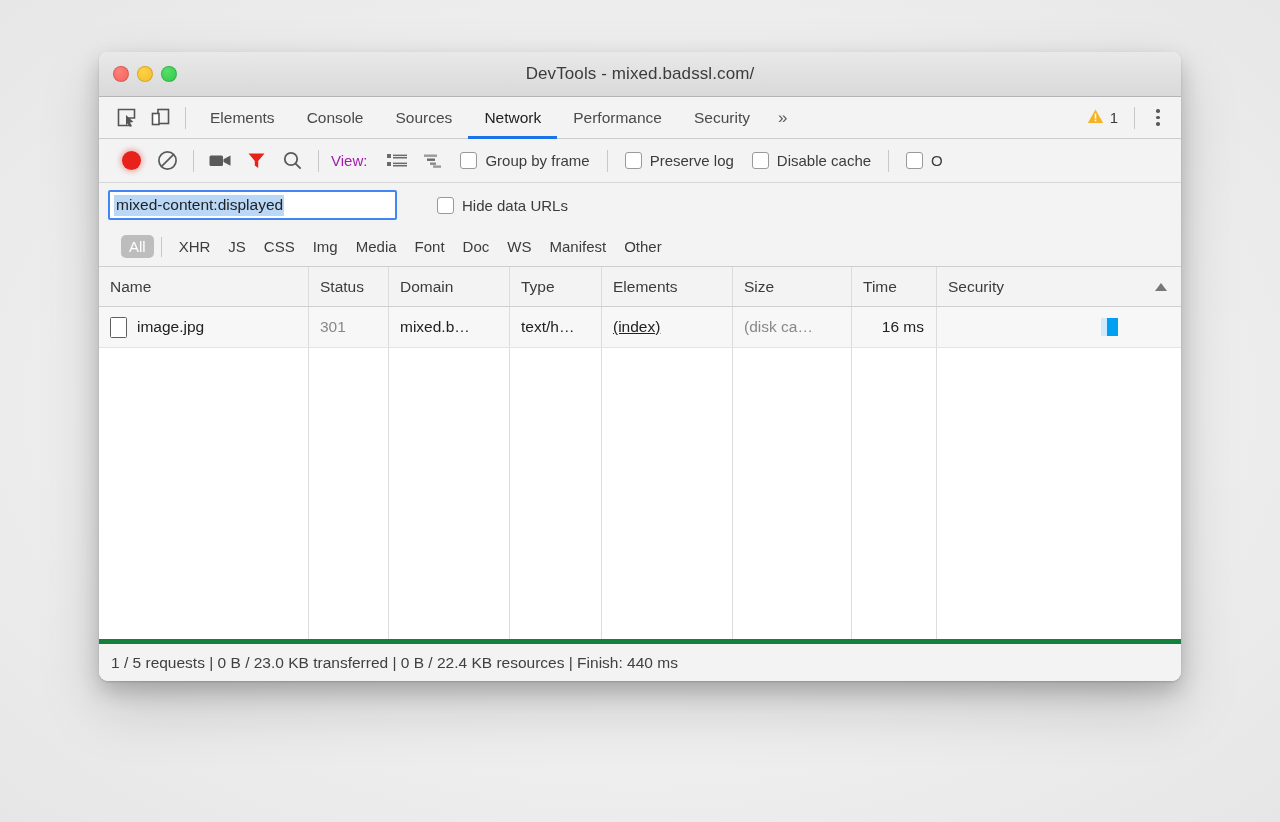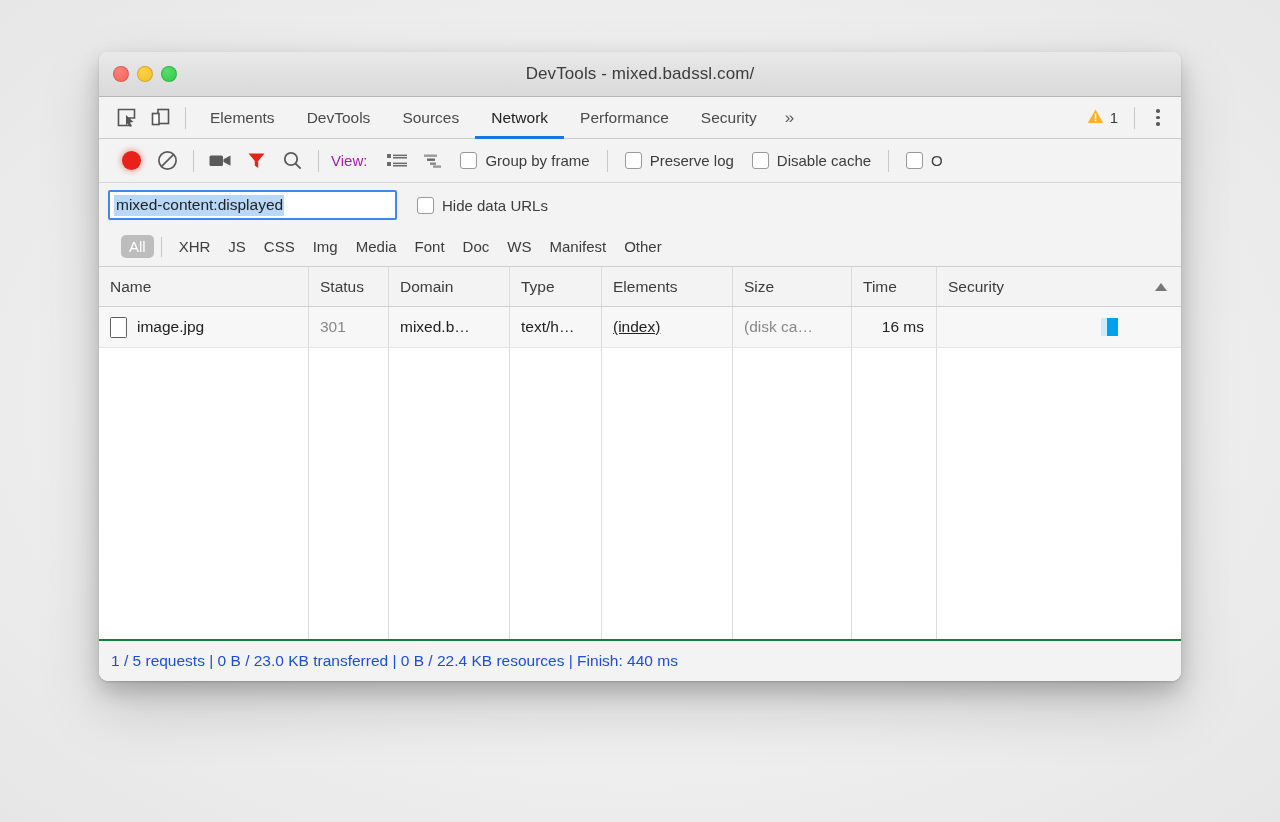--- a/index.html
+++ b/index.html
@@ -184,20 +184,21 @@
   }
 
   
   .filterrow {
     height: 44px;
     flex: 0 0 44px;
     background: #f3f3f3;
     display: flex;
     align-items: center;
     padding-left: 9px;
+    gap: 20px;
   }
   .filter-input {
     width: 289px; height: 30px;
     border: 2px solid #4285f4;
     border-radius: 2px;
     background: #fff;
     display: flex; align-items: center;
     padding: 0 4px;
     font-size: 15.5px;
     color: #222;
@@ -328,26 +329,26 @@
     border-right: 1px solid #dcdcdc;
     height: 100%;
   }
   .tfill .col:last-child { border-right: none; }
 
   
   .statusbar {
     height: 42px;
     flex: 0 0 42px;
     background: #f3f3f3;
-    border-top: 2px solid #15803d;
+    border-top: 5px solid #15803d;
     display: flex;
     align-items: center;
     padding-left: 12px;
     font-size: 15.5px;
-    color: #1d4ed8;
+    color: #404040;
     white-space: nowrap;
   }
 </style>
 </head>
 <body>
 
 <div class="desktop"></div>
 
 <div class="window">
 
@@ -370,21 +371,21 @@
     <div class="tb-icon">
       <svg width="21" height="21" viewBox="0 0 21 21">
         <rect x="8" y="2.5" width="10.5" height="14" fill="none" stroke="#555" stroke-width="1.6"></rect>
         <rect x="2.5" y="6.5" width="6.5" height="11" fill="#fff" stroke="#555" stroke-width="1.6"></rect>
       </svg>
     </div>
     <div class="tb-sep"></div>
 
     <div class="tabs">
       <div class="tab">Elements</div>
-      <div class="tab">DevTools</div>
+      <div class="tab">Console</div>
       <div class="tab">Sources</div>
       <div class="tab active">Network</div>
       <div class="tab">Performance</div>
       <div class="tab">Security</div>
       <div class="tab-more">»</div>
     </div>
 
     <div class="tabbar-right">
       <div class="warn-badge">
         <span>

